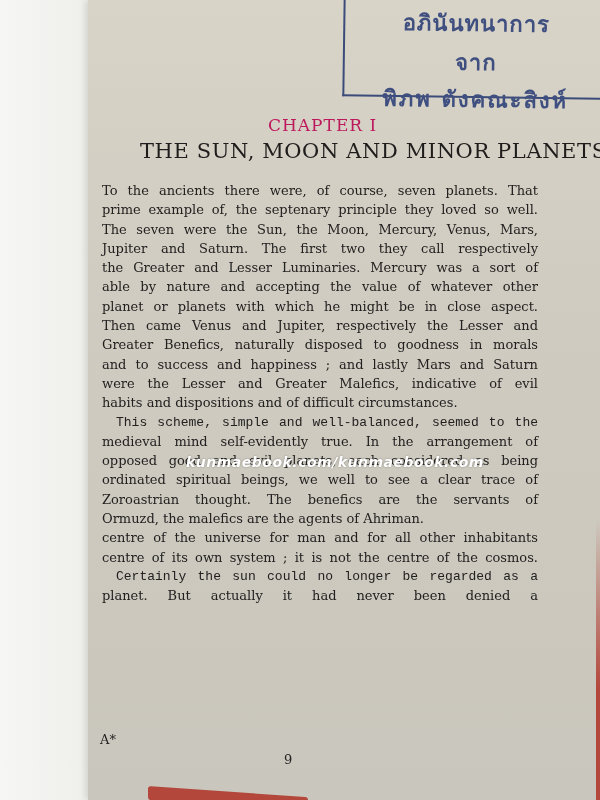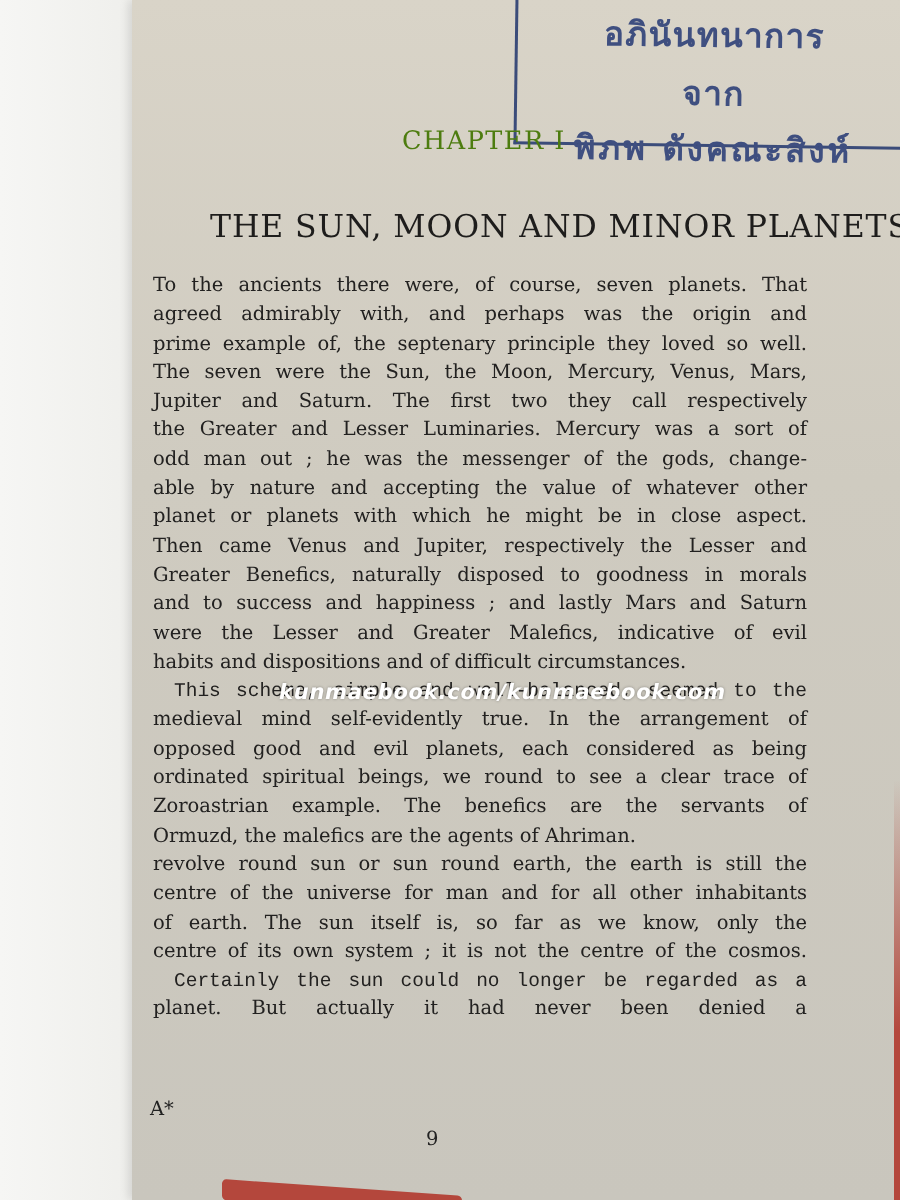--- a/index.html
+++ b/index.html
@@ -32,22 +32,22 @@
       transform:rotate(0.8deg);
       color:#3f4f80;
       font-family:"DejaVu Sans", sans-serif; font-weight:bold;
       text-align:center;
     }
     .stamp-line { display:block; letter-spacing:1px; }
     .stamp-l1 { font-size:22px; margin-top:10px; }
     .stamp-l2 { font-size:22px; margin-top:4px; }
     .stamp-l3 { font-size:22px; margin-top:2px; letter-spacing:2px; }
     .chapter {
-      position:absolute; left:268px; top:84px;
-      font-size:17px; letter-spacing:1px; color:#4d7c0f;
+      position:absolute; left:268px; top:115px;
+      font-size:17px; letter-spacing:1px; color:#be185d;
     }
     .chapter-title {
       position:absolute; left:140px; top:139px;
       font-size:21px; letter-spacing:0.6px; color:#1e1d1c; white-space:nowrap;
     }
     .body-text {
       position:absolute; left:102px; top:181px; width:436px;
       color:#222120; font-size:13px; line-height:19.3px;
     }
     .body-text .line {
@@ -85,42 +85,38 @@
   <span class="stamp-line stamp-l1">อภินันทนาการ</span>
   <span class="stamp-line stamp-l2">จาก</span>
   <span class="stamp-line stamp-l3">พิภพ ตังคณะสิงห์</span>
 </div>
 
 <div class="chapter">CHAPTER I</div>
 <div class="chapter-title">THE SUN, MOON AND MINOR PLANETS</div>
 
 <div class="body-text" id="body-text">
     <span class="line">To the ancients there were, of course, seven planets.  That</span>
-    <span class="line">agreed admirably with, and perhaps was the origin and</span>
     <span class="line">prime example of, the septenary principle they loved so well.</span>
     <span class="line">The seven were the Sun, the Moon, Mercury, Venus, Mars,</span>
     <span class="line">Jupiter and Saturn.  The first two they call respectively</span>
     <span class="line">the Greater and Lesser Luminaries.  Mercury was a sort of</span>
-    <span class="line">odd man out ;  he was the messenger of the gods, change-</span>
     <span class="line">able by nature and accepting the value of whatever other</span>
     <span class="line">planet or planets with which he might be in close aspect.</span>
     <span class="line">Then came Venus and Jupiter, respectively the Lesser and</span>
     <span class="line">Greater Benefics, naturally disposed to goodness in morals</span>
     <span class="line">and to success and happiness ;  and lastly Mars and Saturn</span>
     <span class="line">were the Lesser and Greater Malefics, indicative of evil</span>
     <span class="line last">habits and dispositions and of difficult circumstances.</span>
     <span class="line indent">This scheme, simple and well-balanced, seemed to the</span>
     <span class="line">medieval mind self-evidently true.  In the arrangement of</span>
     <span class="line">opposed good and evil planets, each considered as being</span>
-    <span class="line">ordinated spiritual beings, we round to see a clear trace of</span>
-    <span class="line">Zoroastrian example.  The benefics are the servants of</span>
+    <span class="line">ordinated spiritual beings, we well to see a clear trace of</span>
+    <span class="line">Zoroastrian thought.  The benefics are the servants of</span>
     <span class="line last">Ormuzd, the malefics are the agents of Ahriman.</span>
-    <span class="line">revolve round sun or sun round earth, the earth is still the</span>
     <span class="line">centre of the universe for man and for all other inhabitants</span>
-    <span class="line">of earth.  The sun itself is, so far as we know, only the</span>
     <span class="line">centre of its own system ;  it is not the centre of the cosmos.</span>
     <span class="line indent">Certainly the sun could no longer be regarded as a</span>
     <span class="line">planet.   But actually it had never been denied a</span>
   </div>
 
 <div class="watermark">kunmaebook.com/kunmaebook.com</div>
 
 <div class="signature">A*</div>
 <div class="page-number">9</div>
 

